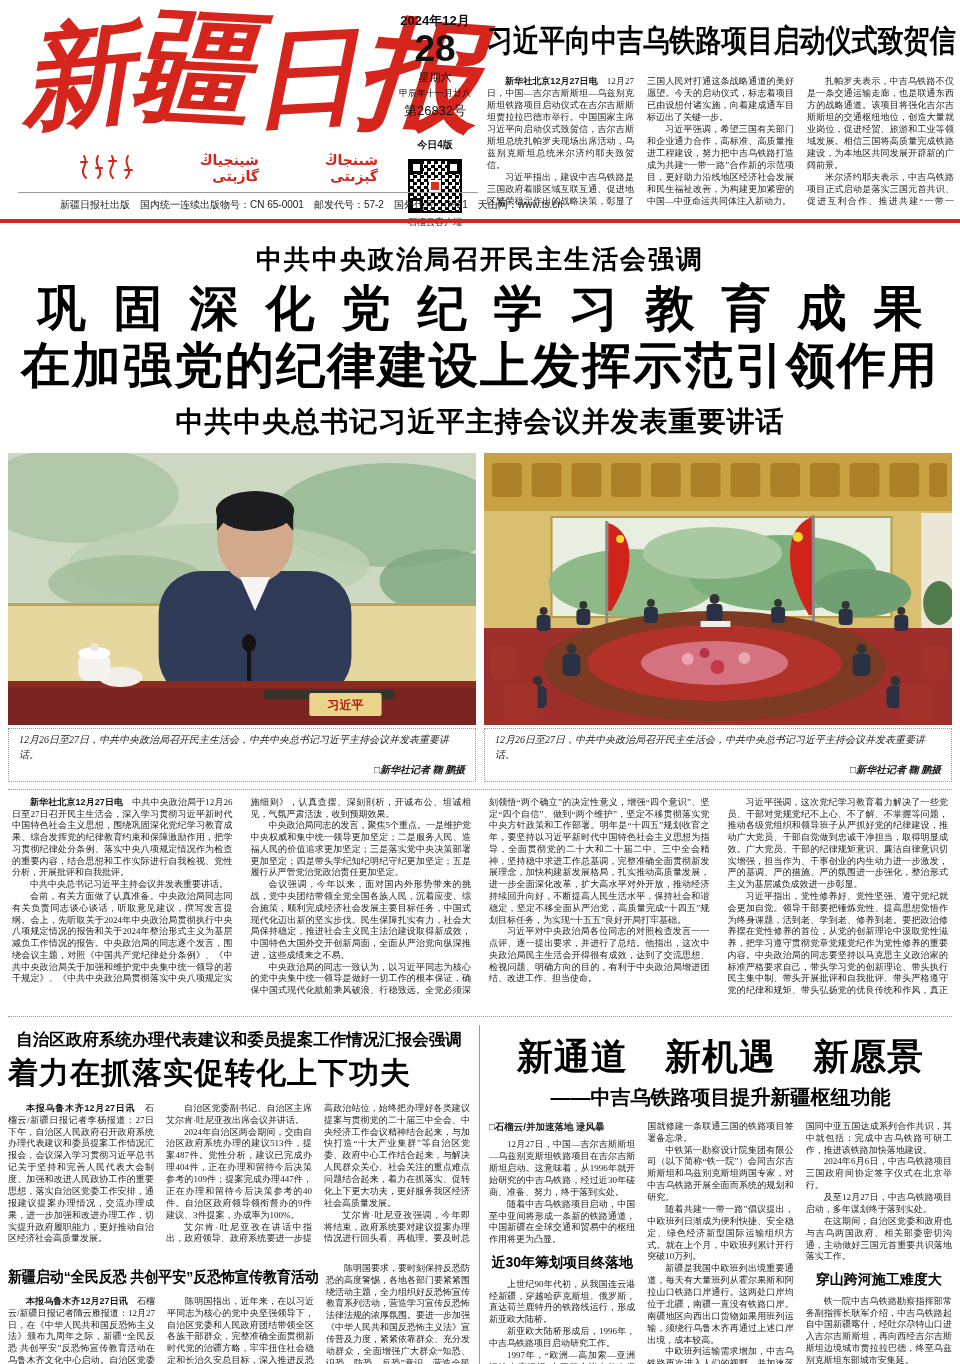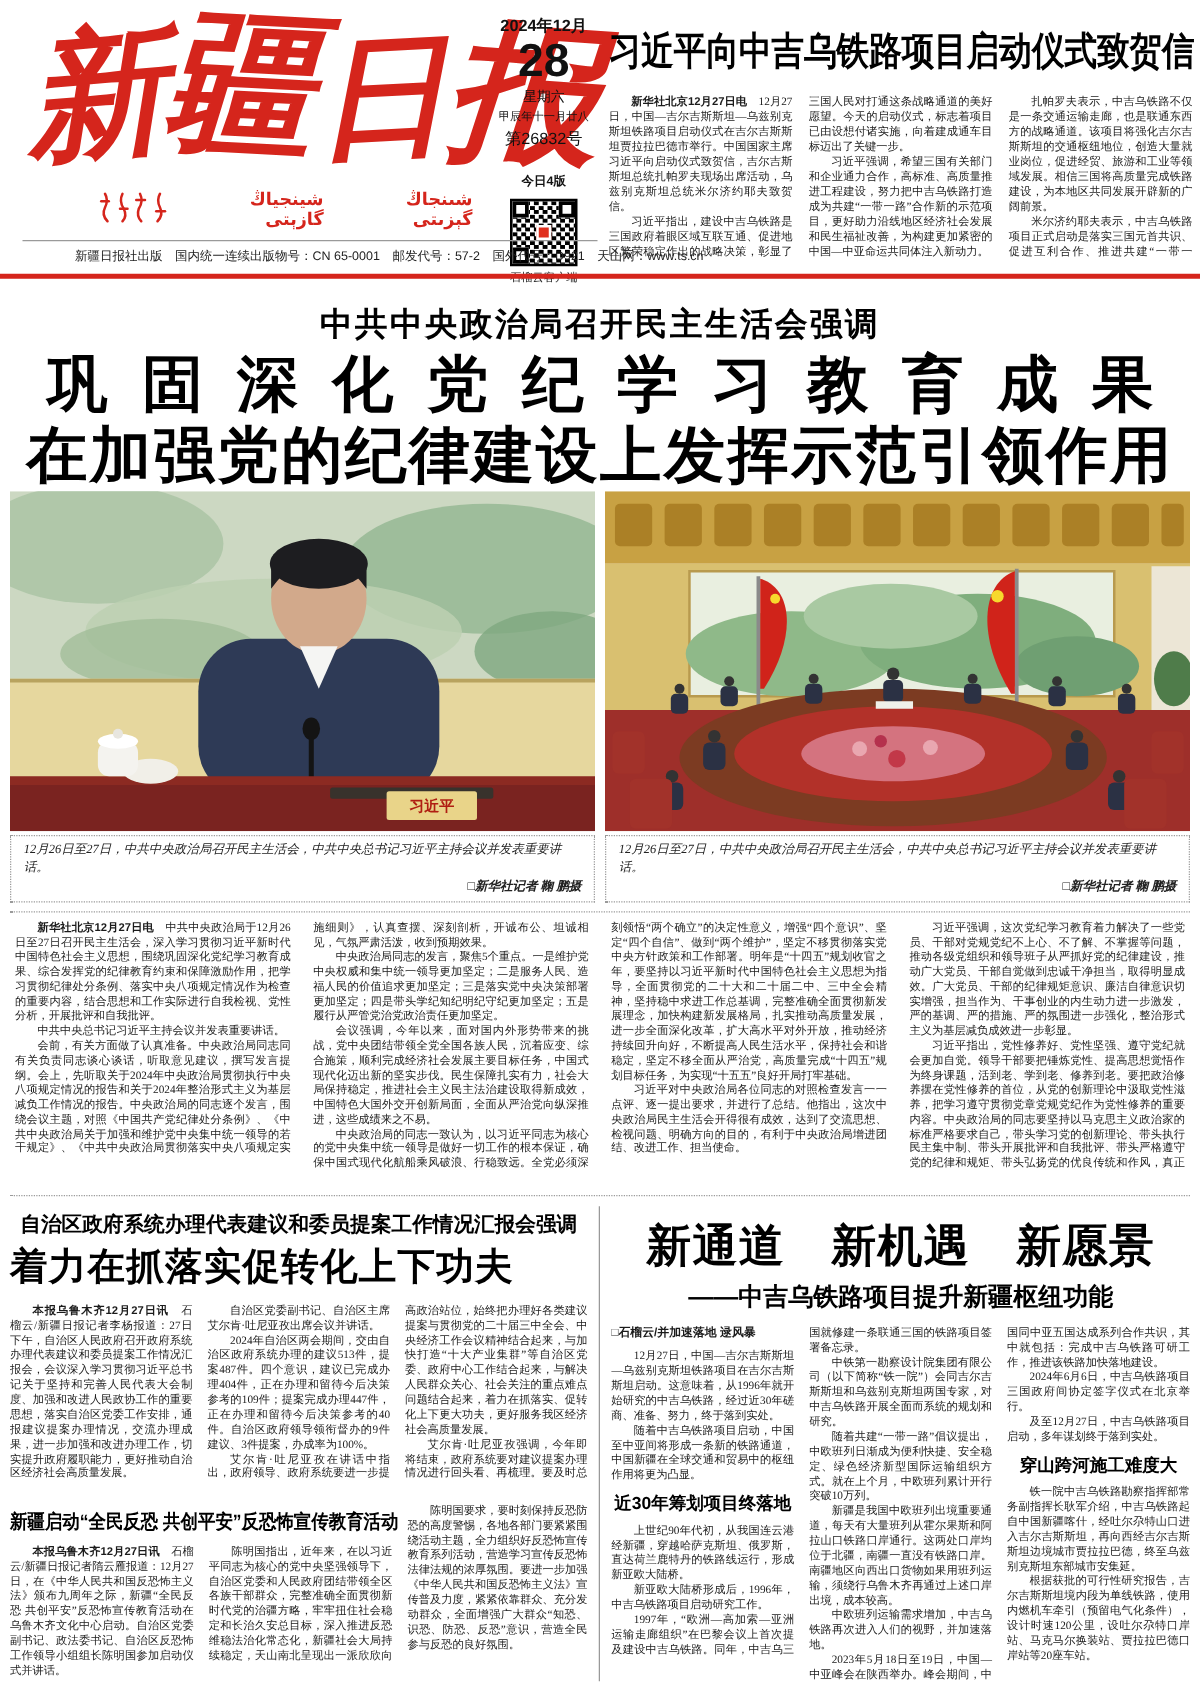--- a/index.html
+++ b/index.html
@@ -145,20 +145,21 @@
 
   <div class="thin-rule"></div>
   <div class="publisher-line">新疆日报社出版　国内统一连续出版物号：CN 65-0001　邮发代号：57-2　国外代号：D921　天山网：www.ts.cn</div>
   <div class="red-rule"></div>
 </div>
 
 <div>
   <div class="lead-kicker">中共中央政治局召开民主生活会强调</div>
   <div class="lead-h1">巩固深化党纪学习教育成果</div>
   <div class="lead-h2">在加强党的纪律建设上发挥示范引领作用</div>
+  <div class="lead-sub">中共中央总书记习近平主持会议并发表重要讲话</div>
 
   <div class="photos-row">
 
     <div class="figure">
       <svg class="photo" viewBox="0 0 466 272" preserveAspectRatio="none">
         <rect width="466" height="152" fill="#ccd8c2"></rect>
         <ellipse cx="70" cy="42" rx="100" ry="48" fill="#aac4a5" opacity="0.85"></ellipse>
         <ellipse cx="380" cy="62" rx="115" ry="52" fill="#8fb48d" opacity="0.75"></ellipse>
         <ellipse cx="210" cy="112" rx="150" ry="42" fill="#bcd0b2" opacity="0.85"></ellipse>
         <ellipse cx="432" cy="128" rx="62" ry="32" fill="#7ea77f" opacity="0.8"></ellipse>
@@ -283,21 +284,21 @@
 <div class="dotted-rule"></div>
 
 <div class="bottom-section">
   <div class="bottom-left">
     <div>
       <div class="kickerA">自治区政府系统办理代表建议和委员提案工作情况汇报会强调</div>
       <div class="headlineA">着力在抓落实促转化上下功夫</div>
       <div class="bodyA">
           <p class="para"><b>本报乌鲁木齐12月27日讯　</b>石榴云/新疆日报记者李杨报道：27日下午，自治区人民政府召开政府系统办理代表建议和委员提案工作情况汇报会，会议深入学习贯彻习近平总书记关于坚持和完善人民代表大会制度、加强和改进人民政协工作的重要思想，落实自治区党委工作安排，通报建议提案办理情况，交流办理成果，进一步加强和改进办理工作，切实提升政府履职能力，更好推动自治区经济社会高质量发展。</p>
           <p class="para">自治区党委副书记、自治区主席艾尔肯·吐尼亚孜出席会议并讲话。</p>
-          <p class="para">2024年自治区两会期间，交由自治区政府系统办理的建议513件，提案487件。四个意识，建议已完成办理404件，正在办理和留待今后决策参考的109件；提案完成办理447件，正在办理和留待今后决策参考的40件。自治区政府领导领衔督办的9件建议、3件提案，办成率为100%。</p>
+          <p class="para">2024年自治区两会期间，交由自治区政府系统办理的建议513件，提案487件。党性分析，建议已完成办理404件，正在办理和留待今后决策参考的109件；提案完成办理447件，正在办理和留待今后决策参考的40件。自治区政府领导领衔督办的9件建议、3件提案，办成率为100%。</p>
           <p class="para">艾尔肯·吐尼亚孜在讲话中指出，政府领导、政府系统要进一步提高政治站位，始终把办理好各类建议提案与贯彻党的二十届三中全会、中央经济工作会议精神结合起来，与加快打造“十大产业集群”等自治区党委、政府中心工作结合起来，与解决人民群众关心、社会关注的重点难点问题结合起来，着力在抓落实、促转化上下更大功夫，更好服务我区经济社会高质量发展。</p>
           <p class="para">艾尔肯·吐尼亚孜强调，今年即将结束，政府系统要对建议提案办理情况进行回头看、再梳理。要及时总结经验做法，研究提出改进方向，对代表委员反映的重点难点问题，要明确牵头单位，建立联合办理机制，深入开展调研，及时会商研究。要把有价值、高质量的建议提案，转化为深化改革、破解难题、推动发展的政策措施，力求办好一件建议提案，推出一项有效政策，解决一批同类问题。</p>
         </div>
     </div>
     <div class="articleB">
       <div class="b-main">
         <h2 class="headlineB">新疆启动“全民反恐 共创平安”反恐怖宣传教育活动</h2>
         <div class="bodyB">
             <p class="para"><b>本报乌鲁木齐12月27日讯　</b>石榴云/新疆日报记者隋云雁报道：12月27日，在《中华人民共和国反恐怖主义法》颁布九周年之际，新疆“全民反恐 共创平安”反恐怖宣传教育活动在乌鲁木齐文化中心启动。自治区党委副书记、政法委书记、自治区反恐怖工作领导小组组长陈明国参加启动仪式并讲话。</p>
             <p class="para">陈明国指出，近年来，在以习近平同志为核心的党中央坚强领导下，自治区党委和人民政府团结带领全区各族干部群众，完整准确全面贯彻新时代党的治疆方略，牢牢扭住社会稳定和长治久安总目标，深入推进反恐维稳法治化常态化，新疆社会大局持续稳定，天山南北呈现出一派欣欣向荣、蓬勃发展的新气象。今天来之不易的良好局面，需要我们倍加珍惜。</p>
@@ -322,18 +323,19 @@
         <p class="para">上世纪90年代初，从我国连云港经新疆，穿越哈萨克斯坦、俄罗斯，直达荷兰鹿特丹的铁路线运行，形成新亚欧大陆桥。</p>
         <p class="para">新亚欧大陆桥形成后，1996年，中吉乌铁路项目启动研究工作。</p>
         <p class="para">1997年，“欧洲—高加索—亚洲运输走廊组织”在巴黎会议上首次提及建设中吉乌铁路。同年，中吉乌三国就修建一条联通三国的铁路项目签署备忘录。</p>
         <p class="para">中铁第一勘察设计院集团有限公司（以下简称“铁一院”）会同吉尔吉斯斯坦和乌兹别克斯坦两国专家，对中吉乌铁路开展全面而系统的规划和研究。</p>
         <p class="para">随着共建“一带一路”倡议提出，中欧班列日渐成为便利快捷、安全稳定、绿色经济新型国际运输组织方式。就在上个月，中欧班列累计开行突破10万列。</p>
         <p class="para">新疆是我国中欧班列出境重要通道，每天有大量班列从霍尔果斯和阿拉山口铁路口岸通行。这两处口岸均位于北疆，南疆一直没有铁路口岸。南疆地区向西出口货物如果用班列运输，须绕行乌鲁木齐再通过上述口岸出境，成本较高。</p>
         <p class="para">中欧班列运输需求增加，中吉乌铁路再次进入人们的视野，并加速落地。</p>
         <p class="para">2023年5月18日至19日，中国—中亚峰会在陕西举办。峰会期间，中国同中亚五国达成系列合作共识，其中就包括：完成中吉乌铁路可研工作，推进该铁路加快落地建设。</p>
         <p class="para">2024年6月6日，中吉乌铁路项目三国政府间协定签字仪式在北京举行。</p>
         <p class="para">及至12月27日，中吉乌铁路项目启动，多年谋划终于落到实处。</p>
+        <p class="para">在这期间，自治区党委和政府也与吉乌两国政府、相关部委密切沟通，主动做好三国元首重要共识落地落实工作。</p>
         <h4 class="subhead">穿山跨河施工难度大</h4>
         <p class="para">铁一院中吉乌铁路勘察指挥部常务副指挥长耿军介绍，中吉乌铁路起自中国新疆喀什，经吐尔尕特山口进入吉尔吉斯斯坦，再向西经吉尔吉斯斯坦边境城市贾拉拉巴德，终至乌兹别克斯坦东部城市安集延。</p>
         <p class="para">根据获批的可行性研究报告，吉尔吉斯斯坦境内段为单线铁路，使用内燃机车牵引（预留电气化条件），设计时速120公里，设吐尔尕特口岸站、马克马尔换装站、贾拉拉巴德口岸站等20座车站。</p>
       </div>
   </div>
 </div>
 
 </body></html>

